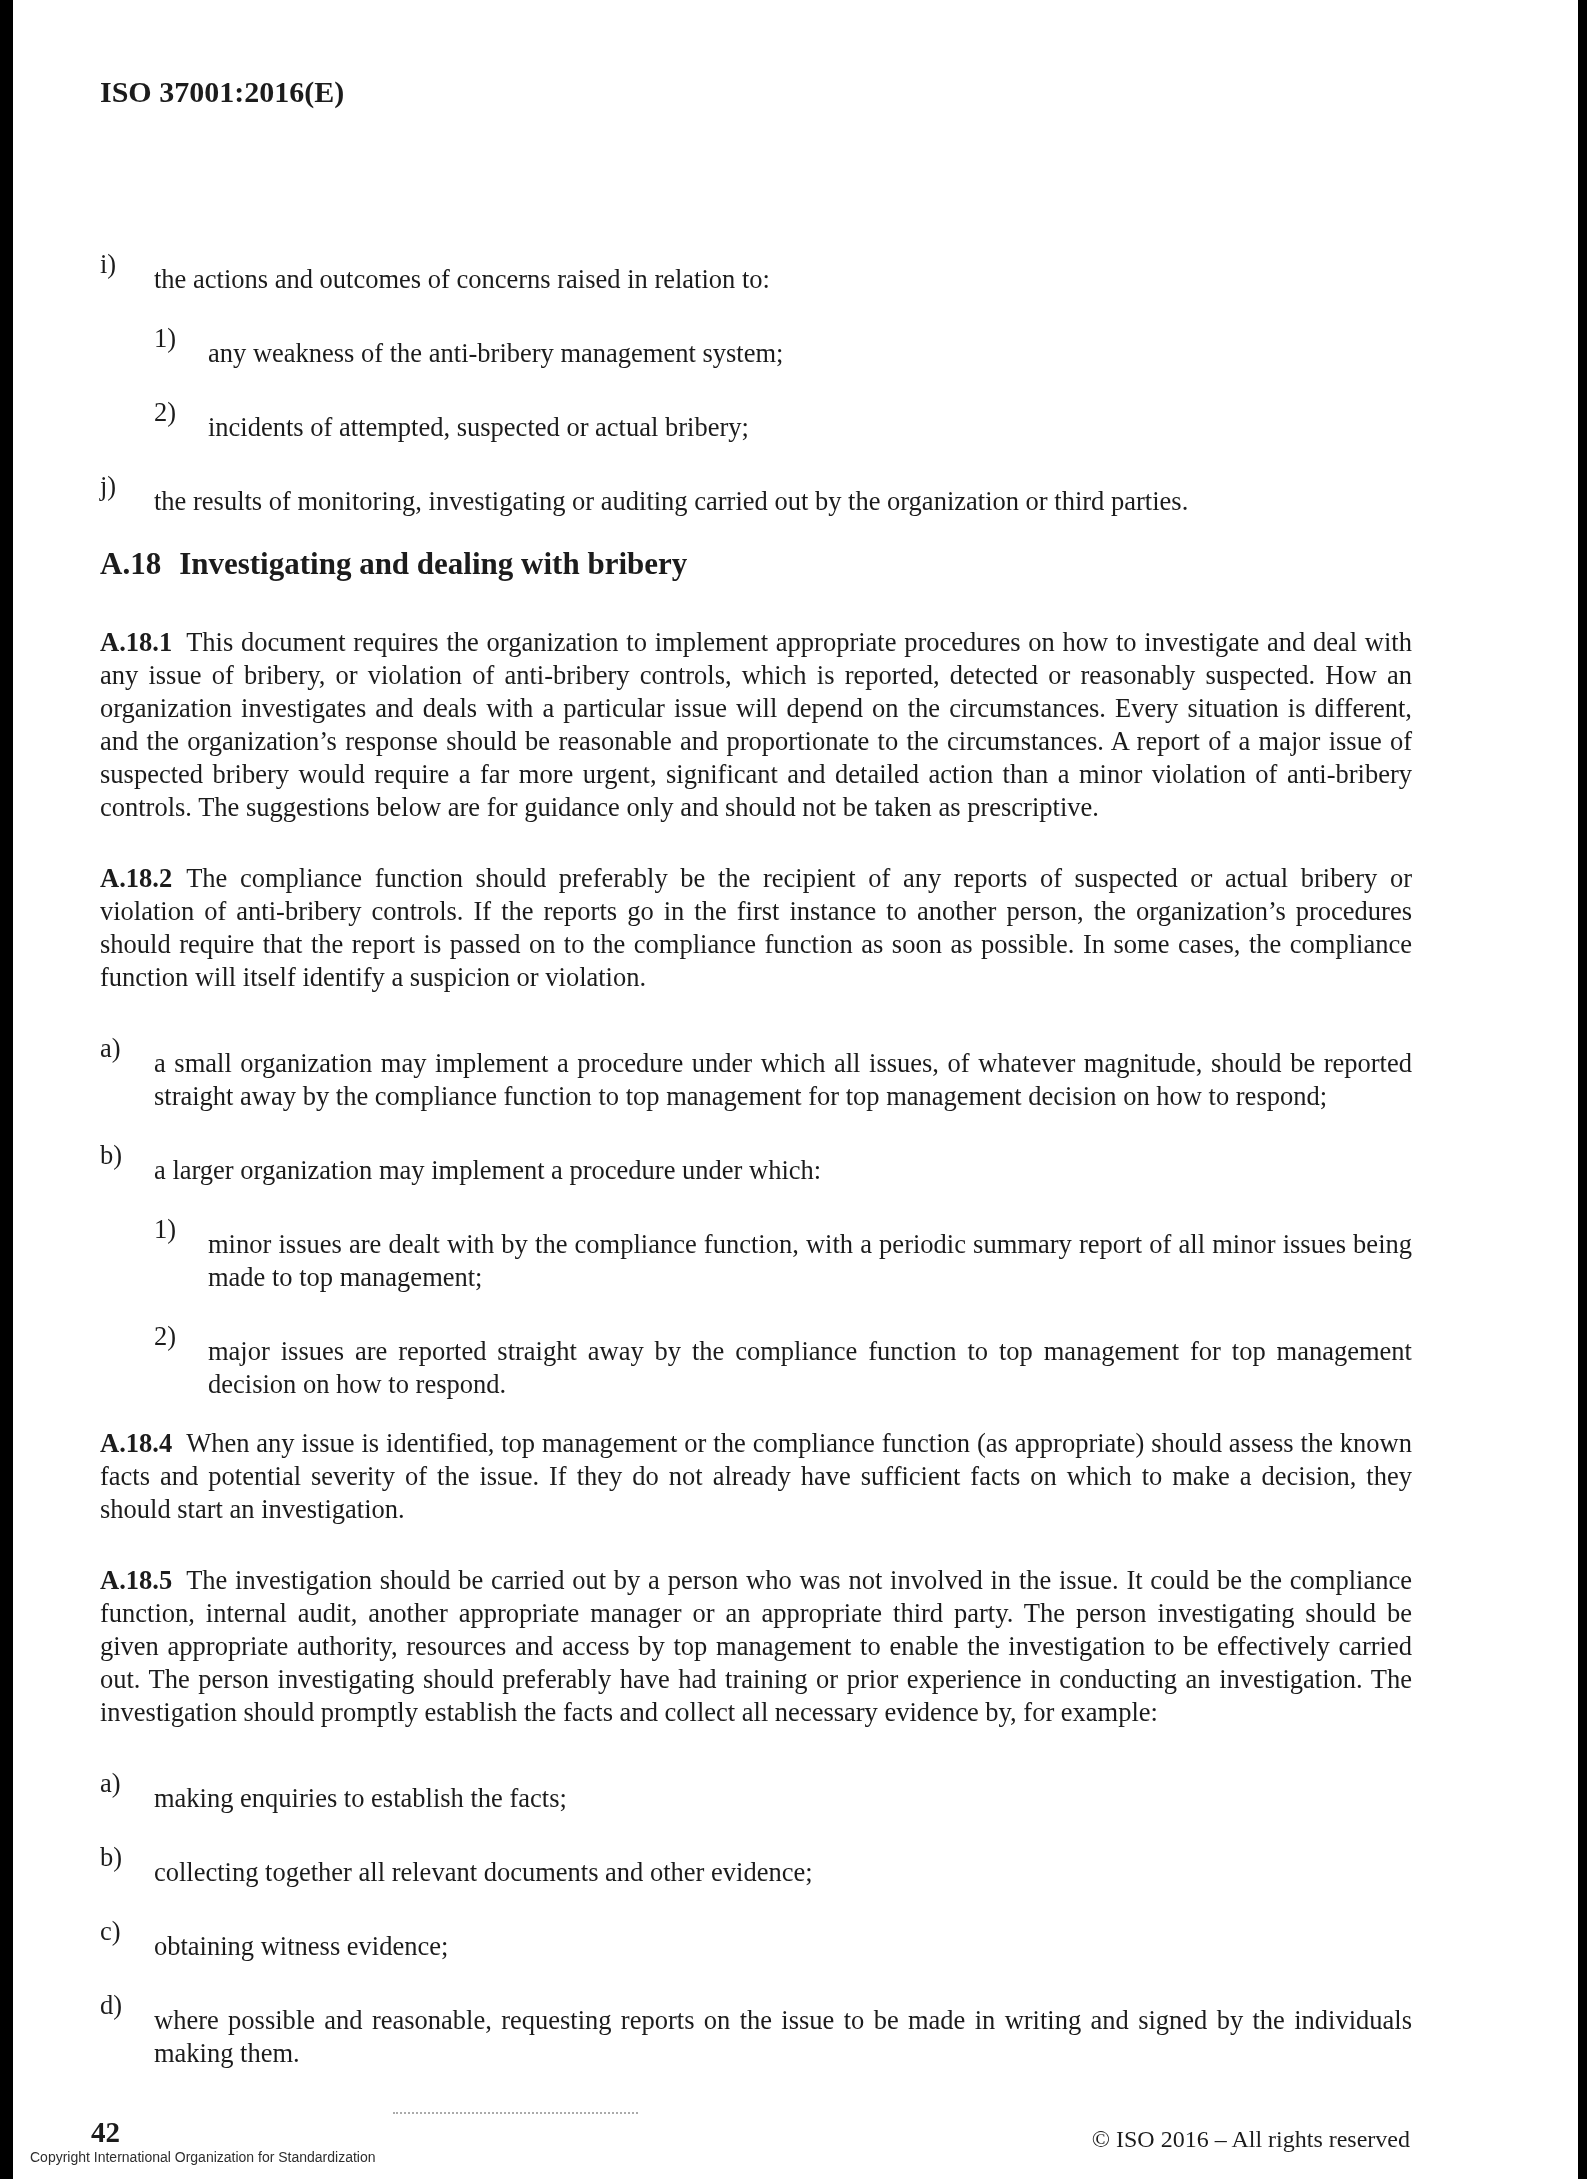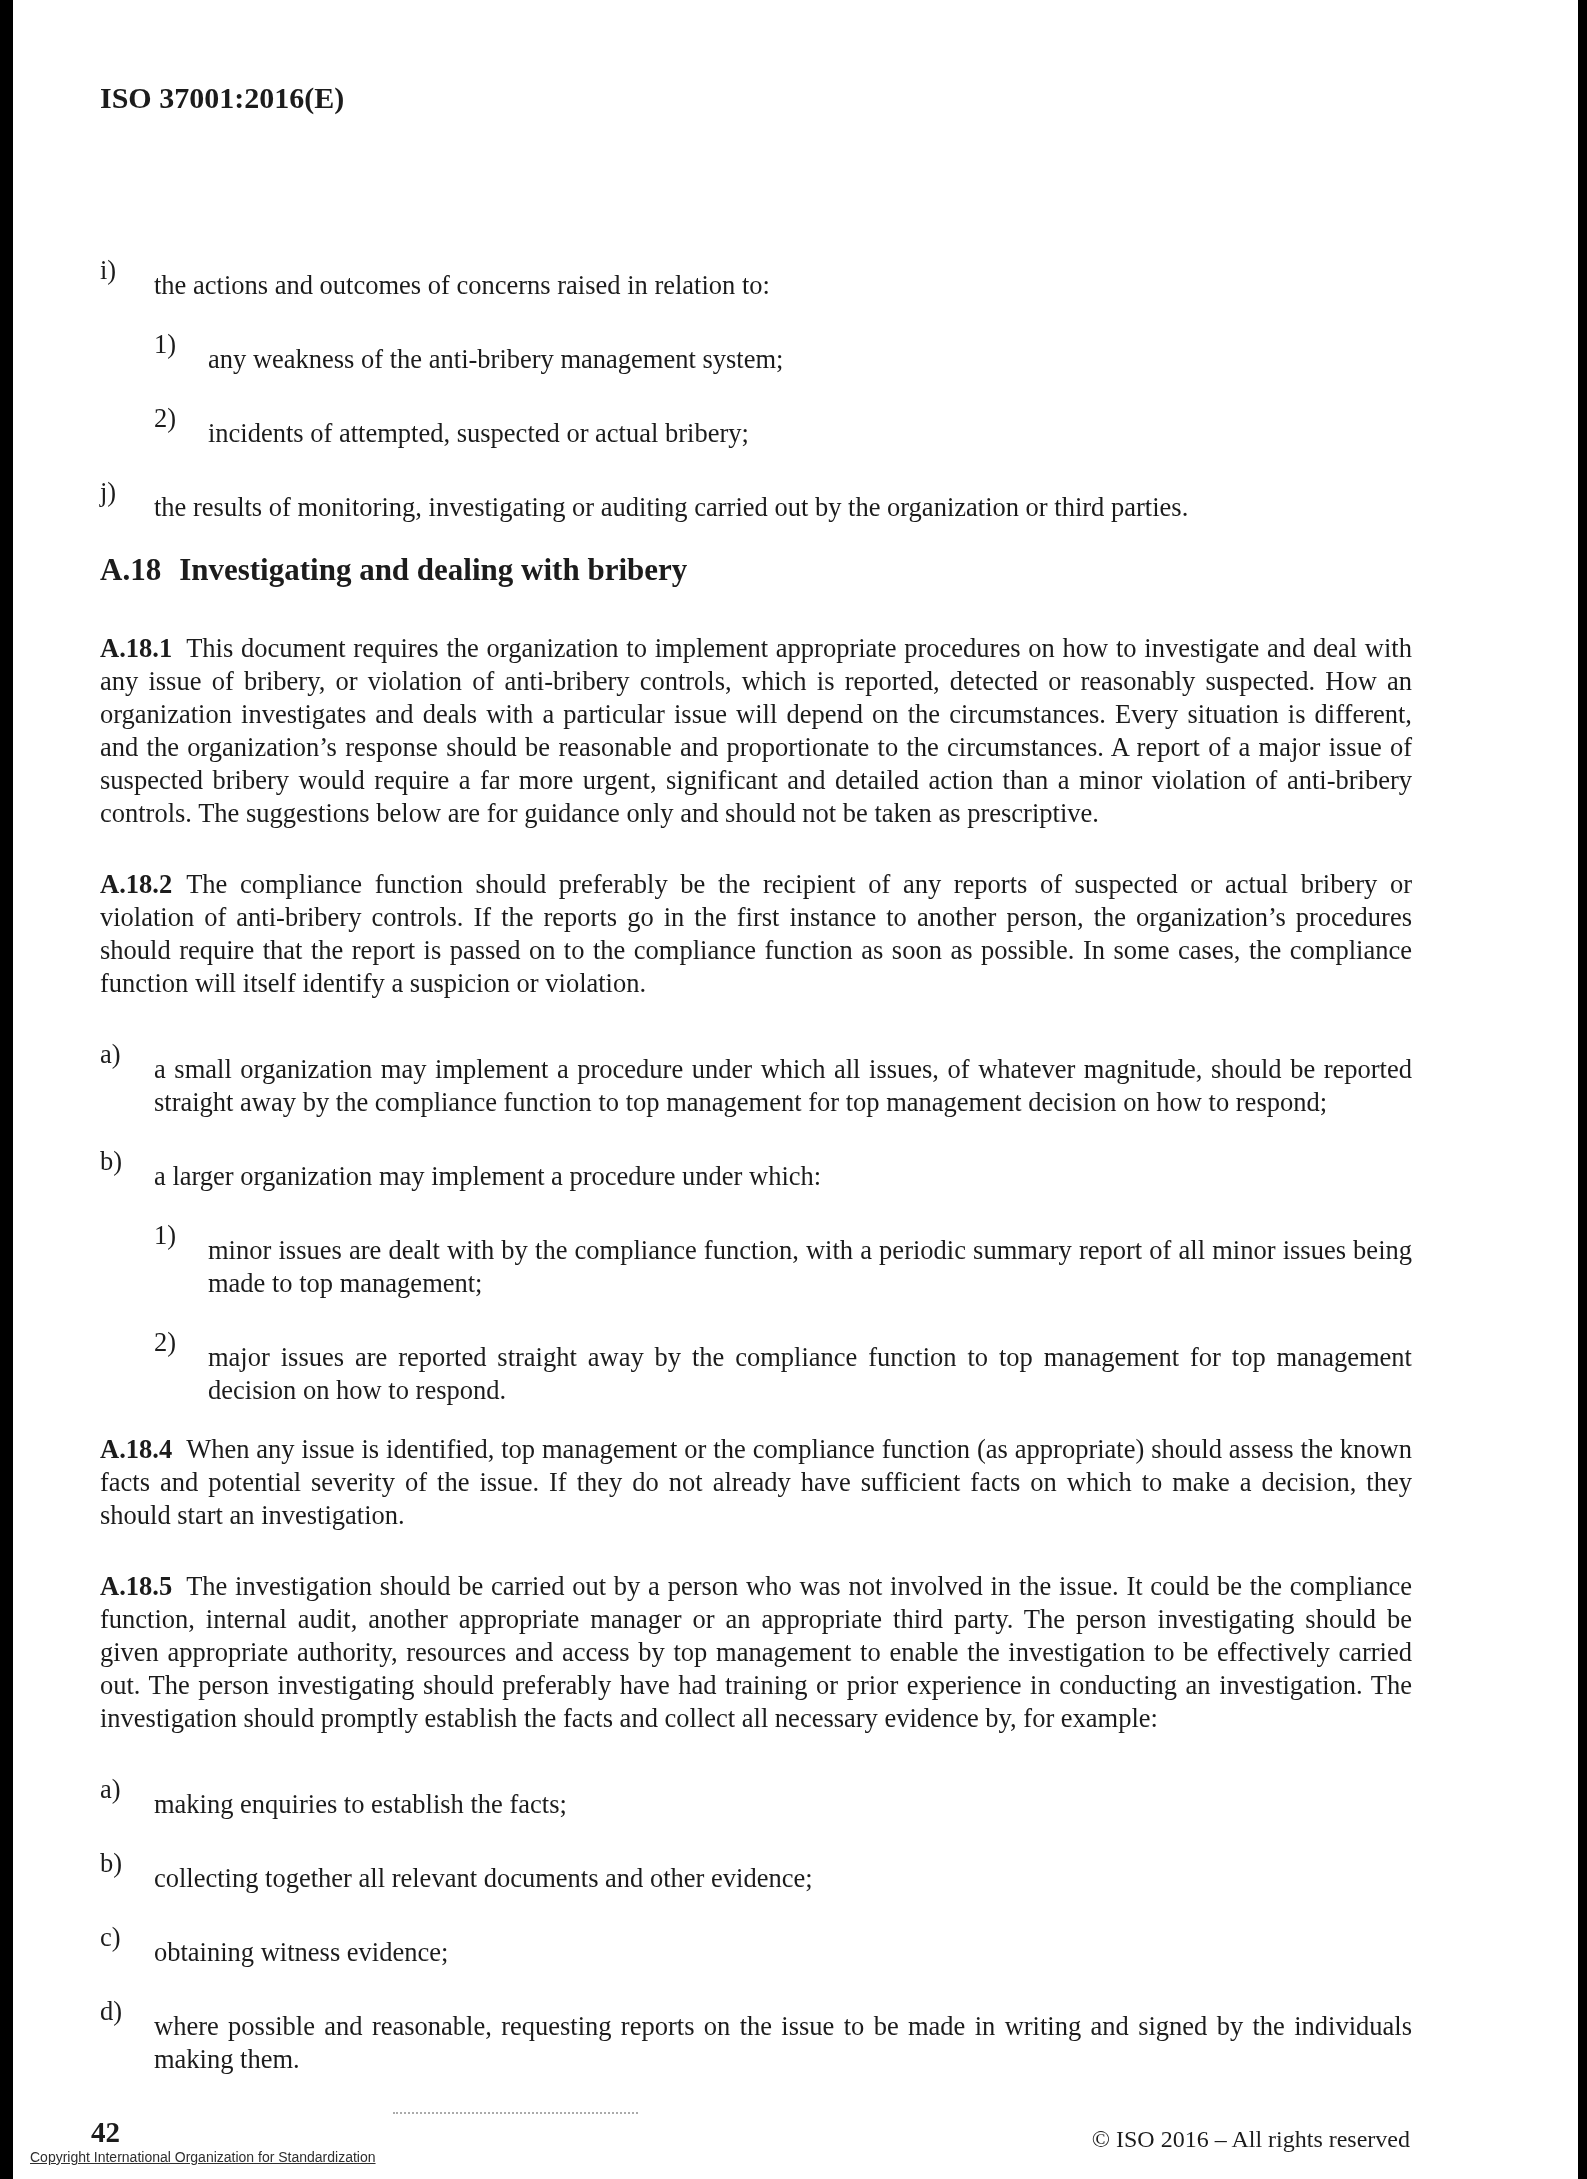--- a/index.html
+++ b/index.html
@@ -10,21 +10,21 @@
     font-family:"Liberation Serif", serif;
     color:#1c1c1c;
     overflow:hidden;
   }
   .edge{position:absolute;top:0;bottom:0;background:#000;}
   .edge-left{left:0;width:13px;}
   .edge-right{right:0;width:9px;}
 
   .content{
     position:absolute;
-    left:100px;top:80px;
+    left:100px;top:74px;
     width:1312px;
   }
   .header-title{
     font-weight:bold;
     font-size:30px;
     line-height:36px;
     margin:0 0 138px 0;
   }
   .section-heading{
     font-size:31px;
@@ -65,21 +65,20 @@
     font-size:29px;
     font-weight:bold;
   }
   .scan-credit{
     position:absolute;
     left:30px;top:2149px;
     font-family:"Liberation Sans", sans-serif;
     font-size:14px;
     color:#2e2e2e;
     white-space:nowrap;
-    text-decoration:underline;
   }
   .footer-copyright{
     position:absolute;
     right:177px;top:2126px;
     font-size:24px;
     color:#1c1c1c;
     white-space:nowrap;
     text-align:center;
   }
 </style>

